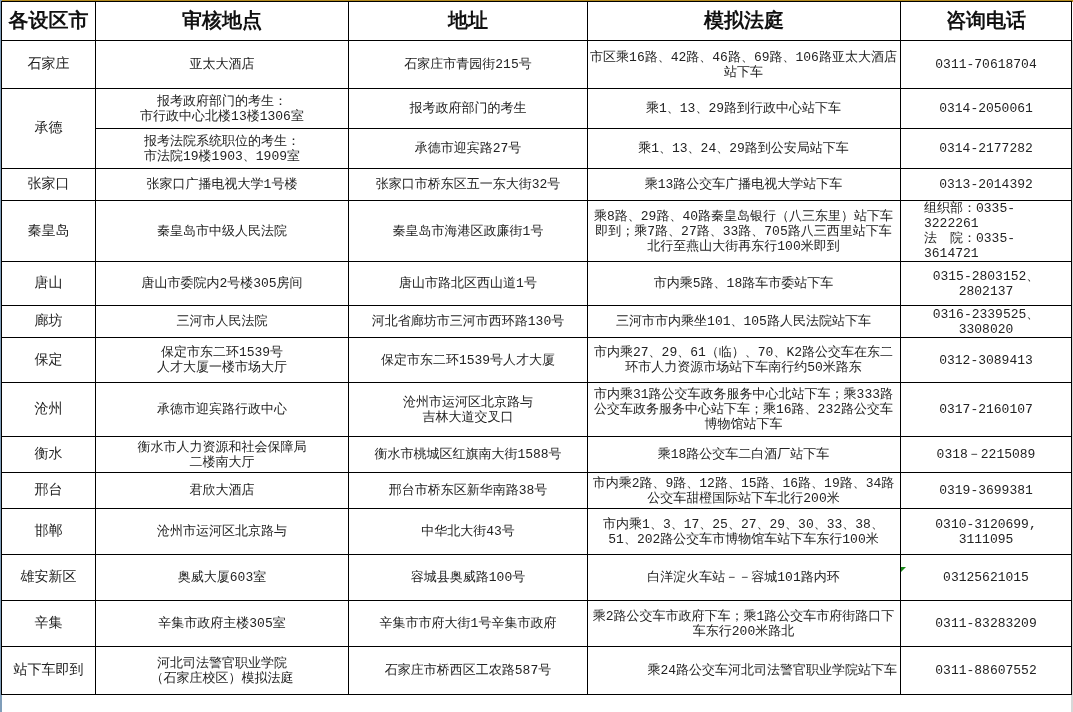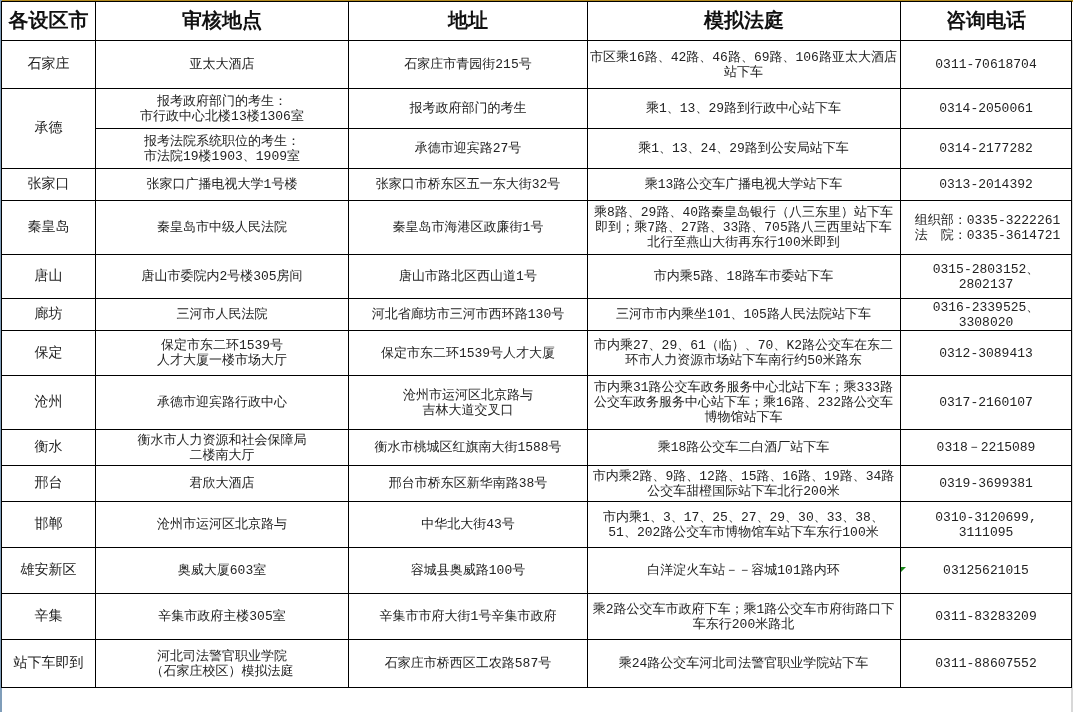--- a/index.html
+++ b/index.html
@@ -5,21 +5,21 @@
   html, body { margin: 0; padding: 0; background: #ffffff; }
   body { width: 1073px; height: 712px; overflow: hidden; position: relative;
          font-family: "DejaVu Sans", "Liberation Sans", sans-serif; color: #222; }
   .leftbar { position: absolute; left: 0; top: 0; width: 2px; height: 712px; background: #7f9db9; }
   .topbar { position: absolute; left: 0; top: 0; width: 1073px; height: 2px; background: #b48a1e; }
   table { position: absolute; left: 1px; top: 1px; border-collapse: collapse; table-layout: fixed; font-family: Liberation Mono, monospace; }
   td, th { border: 1.5px solid #000; padding: 0 3px; font-size: 13px; line-height: 15px;
            text-align: center; vertical-align: middle; font-weight: normal; overflow: hidden; }
   th { font-size: 20px; font-weight: bold; height: 38px; color: #111; }
   td.route { text-align: center; padding-left: 2px; }
-  td.route.center { text-align: center; }
+  td.route.center { text-align: right; }
   td.city { font-size: 14px; }
   .ml { white-space: pre-line; }
   .corner-mark { position: absolute; left: 901px; top: 567px; width: 0; height: 0;
                  border-top: 5px solid #1a8a1a; border-right: 5px solid transparent; }
   .rightgrid { position: absolute; left: 1071px; top: 40px; width: 2px; height: 672px; background: #d8d8d8; }
 </style>
 </head>
 <body>
 
 <div class="topbar"></div>
@@ -75,21 +75,21 @@
       <td class="ml">张家口市桥东区五一东大街32号</td>
       <td class="route">乘13路公交车广播电视大学站下车</td>
       <td class="ml">0313-2014392</td>
     </tr>
 
     <tr style="height:54px">
       <td class="city">秦皇岛</td>
       <td class="ml">秦皇岛市中级人民法院</td>
       <td class="ml">秦皇岛市海港区政廉街1号</td>
       <td class="route">乘8路、29路、40路秦皇岛银行（八三东里）站下车即到；乘7路、27路、33路、705路八三西里站下车北行至燕山大街再东行100米即到</td>
-      <td class="ml" style="text-align:center;padding-left:6px">组织部：0335-3222261
+      <td class="ml" style="text-align:left;padding-left:23px">组织部：0335-3222261
 法　院：0335-3614721</td>
     </tr>
 
     <tr style="height:44px">
       <td class="city">唐山</td>
       <td class="ml">唐山市委院内2号楼305房间</td>
       <td class="ml">唐山市路北区西山道1号</td>
       <td class="route">市内乘5路、18路车市委站下车</td>
       <td class="ml">0315-2803152、
 2802137</td>

